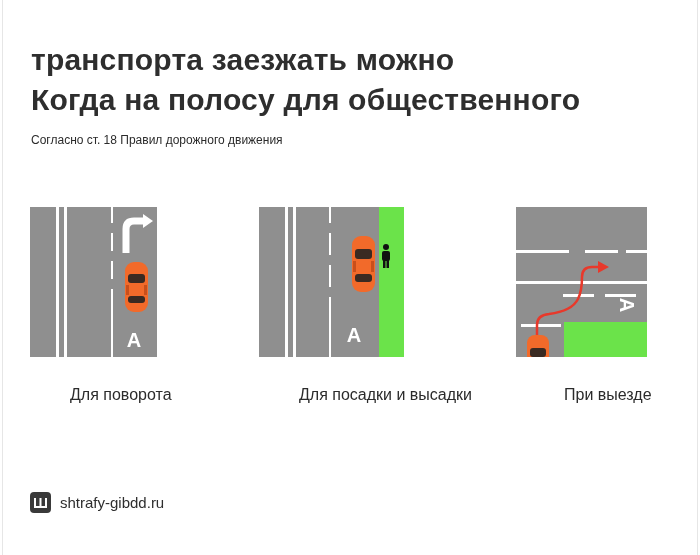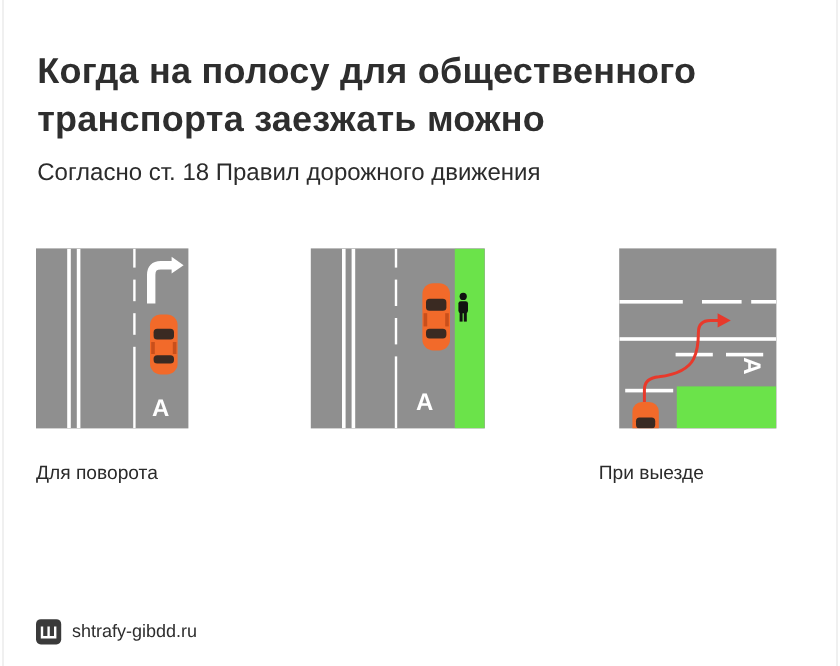--- a/index.html
+++ b/index.html
@@ -11,47 +11,47 @@
     position: absolute; left: 2px; top: 0; width: 696px; height: 555px;
     border-left: 1px solid #e6e6e6; border-right: 1px solid #e6e6e6; box-sizing: border-box;
   }
   .title {
     position: absolute; left: 31px; top: 40px; width: 620px;
     font-size: 30px; font-weight: bold; line-height: 40px; color: #2e2e2e; margin: 0;
     letter-spacing: 0.2px;
   }
   .title span { display: block; }
   .subtitle {
-    position: absolute; left: 31px; top: 133px; font-size: 20px; color: #2b2b2b;
+    position: absolute; left: 31px; top: 133px; font-size: 12px; color: #2b2b2b;
   }
   .panel {
     position: absolute; top: 207px; height: 150px; background: #8f8f8f; overflow: hidden;
   }
   .panel svg { position: absolute; left: 0; top: 0; }
   .caption {
-    position: absolute; top: 382px; font-size: 16px; line-height: 25px; color: #2b2b2b;
+    position: absolute; top: 382px; font-size: 16px; line-height: 25px; color: #2b2b2b; margin-left: 40px;
   }
   .caption span { display: block; }
   .brand {
-    position: absolute; left: 30px; top: 514px; height: 24px; display: flex; align-items: center;
+    position: absolute; left: 30px; top: 490px; height: 24px; display: flex; align-items: center;
   }
   .brand-logo {
     width: 21px; height: 21px; background: #3a3a3a; border-radius: 4px; position: relative;
     margin-right: 9px;
   }
   .brand-text { font-size: 15px; color: #2e2e2e; }
 </style>
 </head>
 <body>
 
 <div class="frame"></div>
 
 <h1 class="title">
+  <span>транспорта заезжать можно</span>
   <span>Когда на полосу для общественного</span>
-  <span>транспорта заезжать можно</span>
 </h1>
 
 <div class="subtitle">Согласно ст. 18 Правил дорожного движения</div>
 
 <div class="panel" style="left:30px; width:127px;">
   <svg width="127" height="150" viewBox="0 0 127 150">
 
     <rect x="26" y="0" width="3" height="150" fill="#ffffff"></rect>
     <rect x="34" y="0" width="3" height="150" fill="#ffffff"></rect>
 
@@ -101,20 +101,21 @@
     <g fill="#111111">
       <circle cx="127" cy="40" r="3"></circle>
       <rect x="123" y="44" width="8" height="10" rx="2"></rect>
       <rect x="124" y="53" width="2.5" height="8"></rect>
       <rect x="127.5" y="53" width="2.5" height="8"></rect>
     </g>
     <text x="95" y="135" font-family="Liberation Sans, sans-serif" font-size="20" font-weight="bold" fill="#ffffff" text-anchor="middle">А</text>
   </svg>
 </div>
 <div class="caption" style="left:259px;">
+  <span>Для посадки и высадки</span>
 </div>
 
 <div class="panel" style="left:516px; width:131px;">
   <svg width="131" height="150" viewBox="0 0 131 150">
 
     <rect x="0" y="43" width="53" height="3" fill="#ffffff"></rect>
     <rect x="69" y="43" width="33" height="3" fill="#ffffff"></rect>
     <rect x="110" y="43" width="21" height="3" fill="#ffffff"></rect>
 
     <rect x="0" y="74" width="131" height="3" fill="#ffffff"></rect>
@@ -132,21 +133,21 @@
       <path d="M21 130 L21 118 Q21 108 33 107 Q56 104 62 92 Q66 84 66 70 Q66 60 76 60 L84 60" stroke="#e8392b" stroke-width="2.5" fill="none"></path>
       <polygon points="82,54 93,60 82,66" fill="#e8392b"></polygon>
     </g>
 
     <g transform="translate(11,128)">
       <rect x="0" y="0" width="22" height="30" rx="8" fill="#f26a2a"></rect>
       <rect x="3" y="13" width="16" height="9" rx="3" fill="#3a2a22"></rect>
     </g>
   </svg>
 </div>
-<div class="caption" style="left:499px;">
+<div class="caption" style="left:524px;">
   <span>При выезде</span>
 </div>
 
 <div class="brand">
   <div class="brand-logo">
     <svg width="21" height="21" viewBox="0 0 21 21">
       <path d="M5 6 L5 15 L16 15 L16 6 M10.5 6 L10.5 15" stroke="#ffffff" stroke-width="2" fill="none"></path>
     </svg>
   </div>
   <span class="brand-text">shtrafy-gibdd.ru</span>

